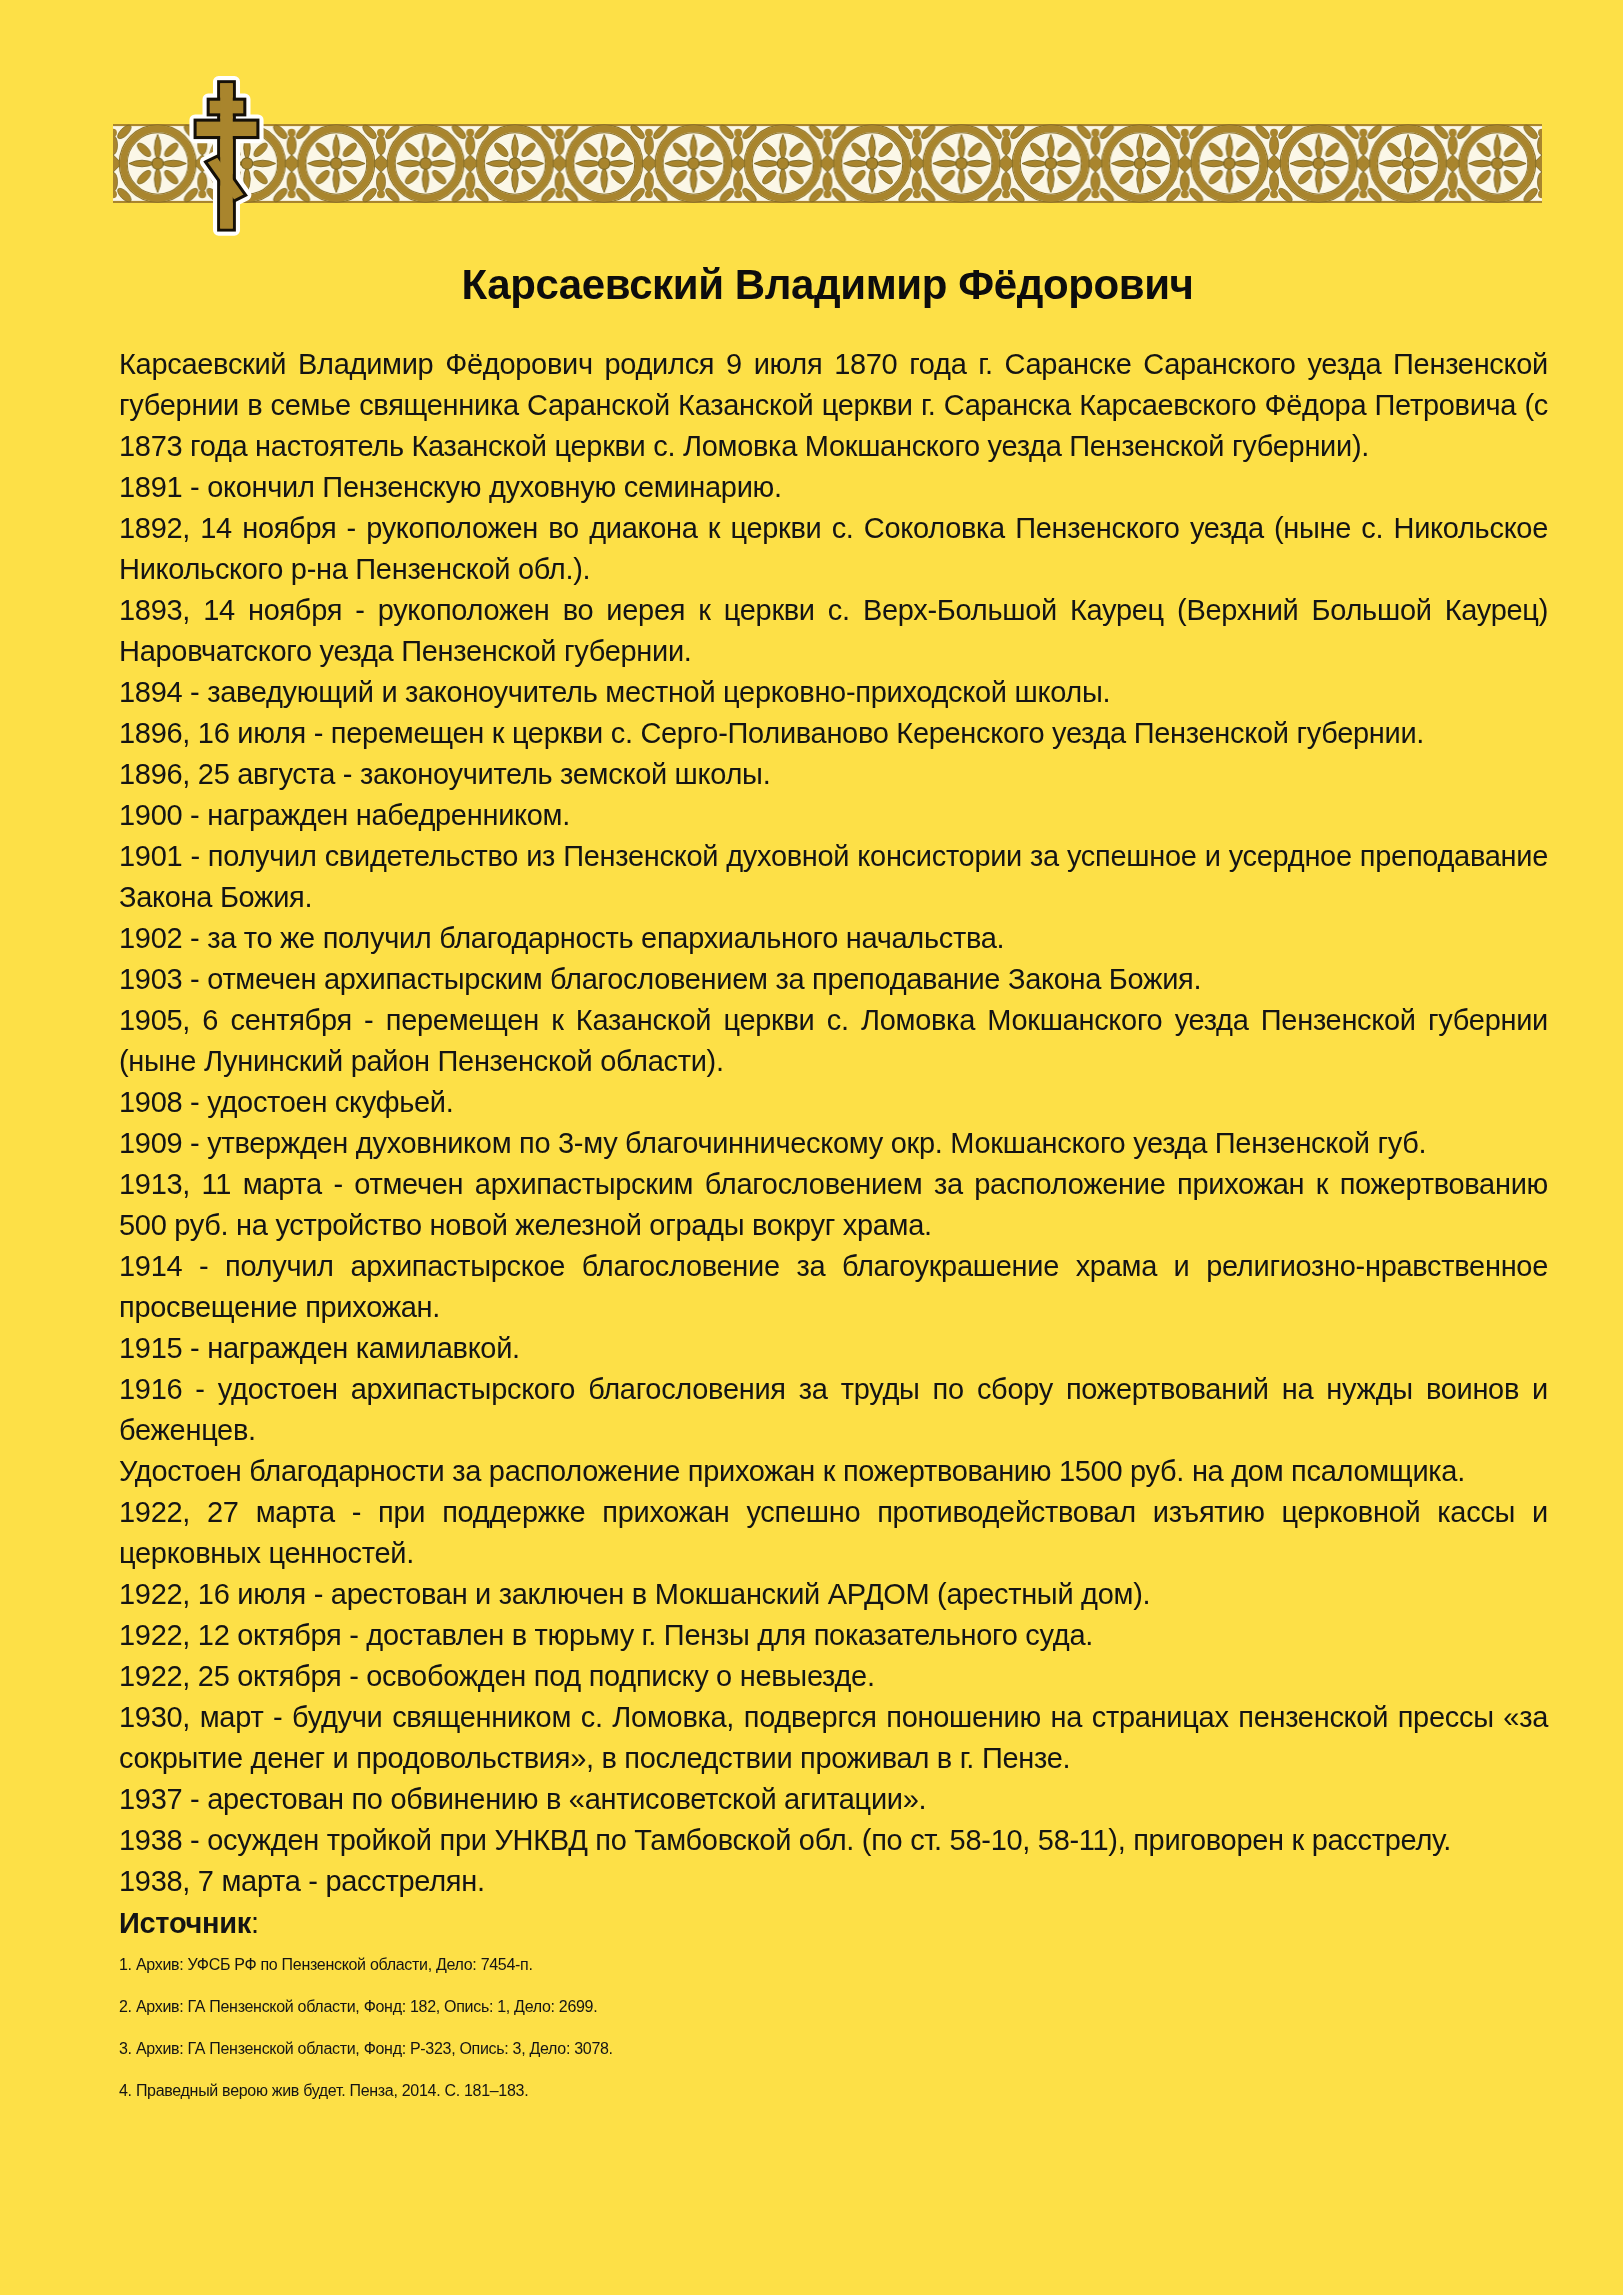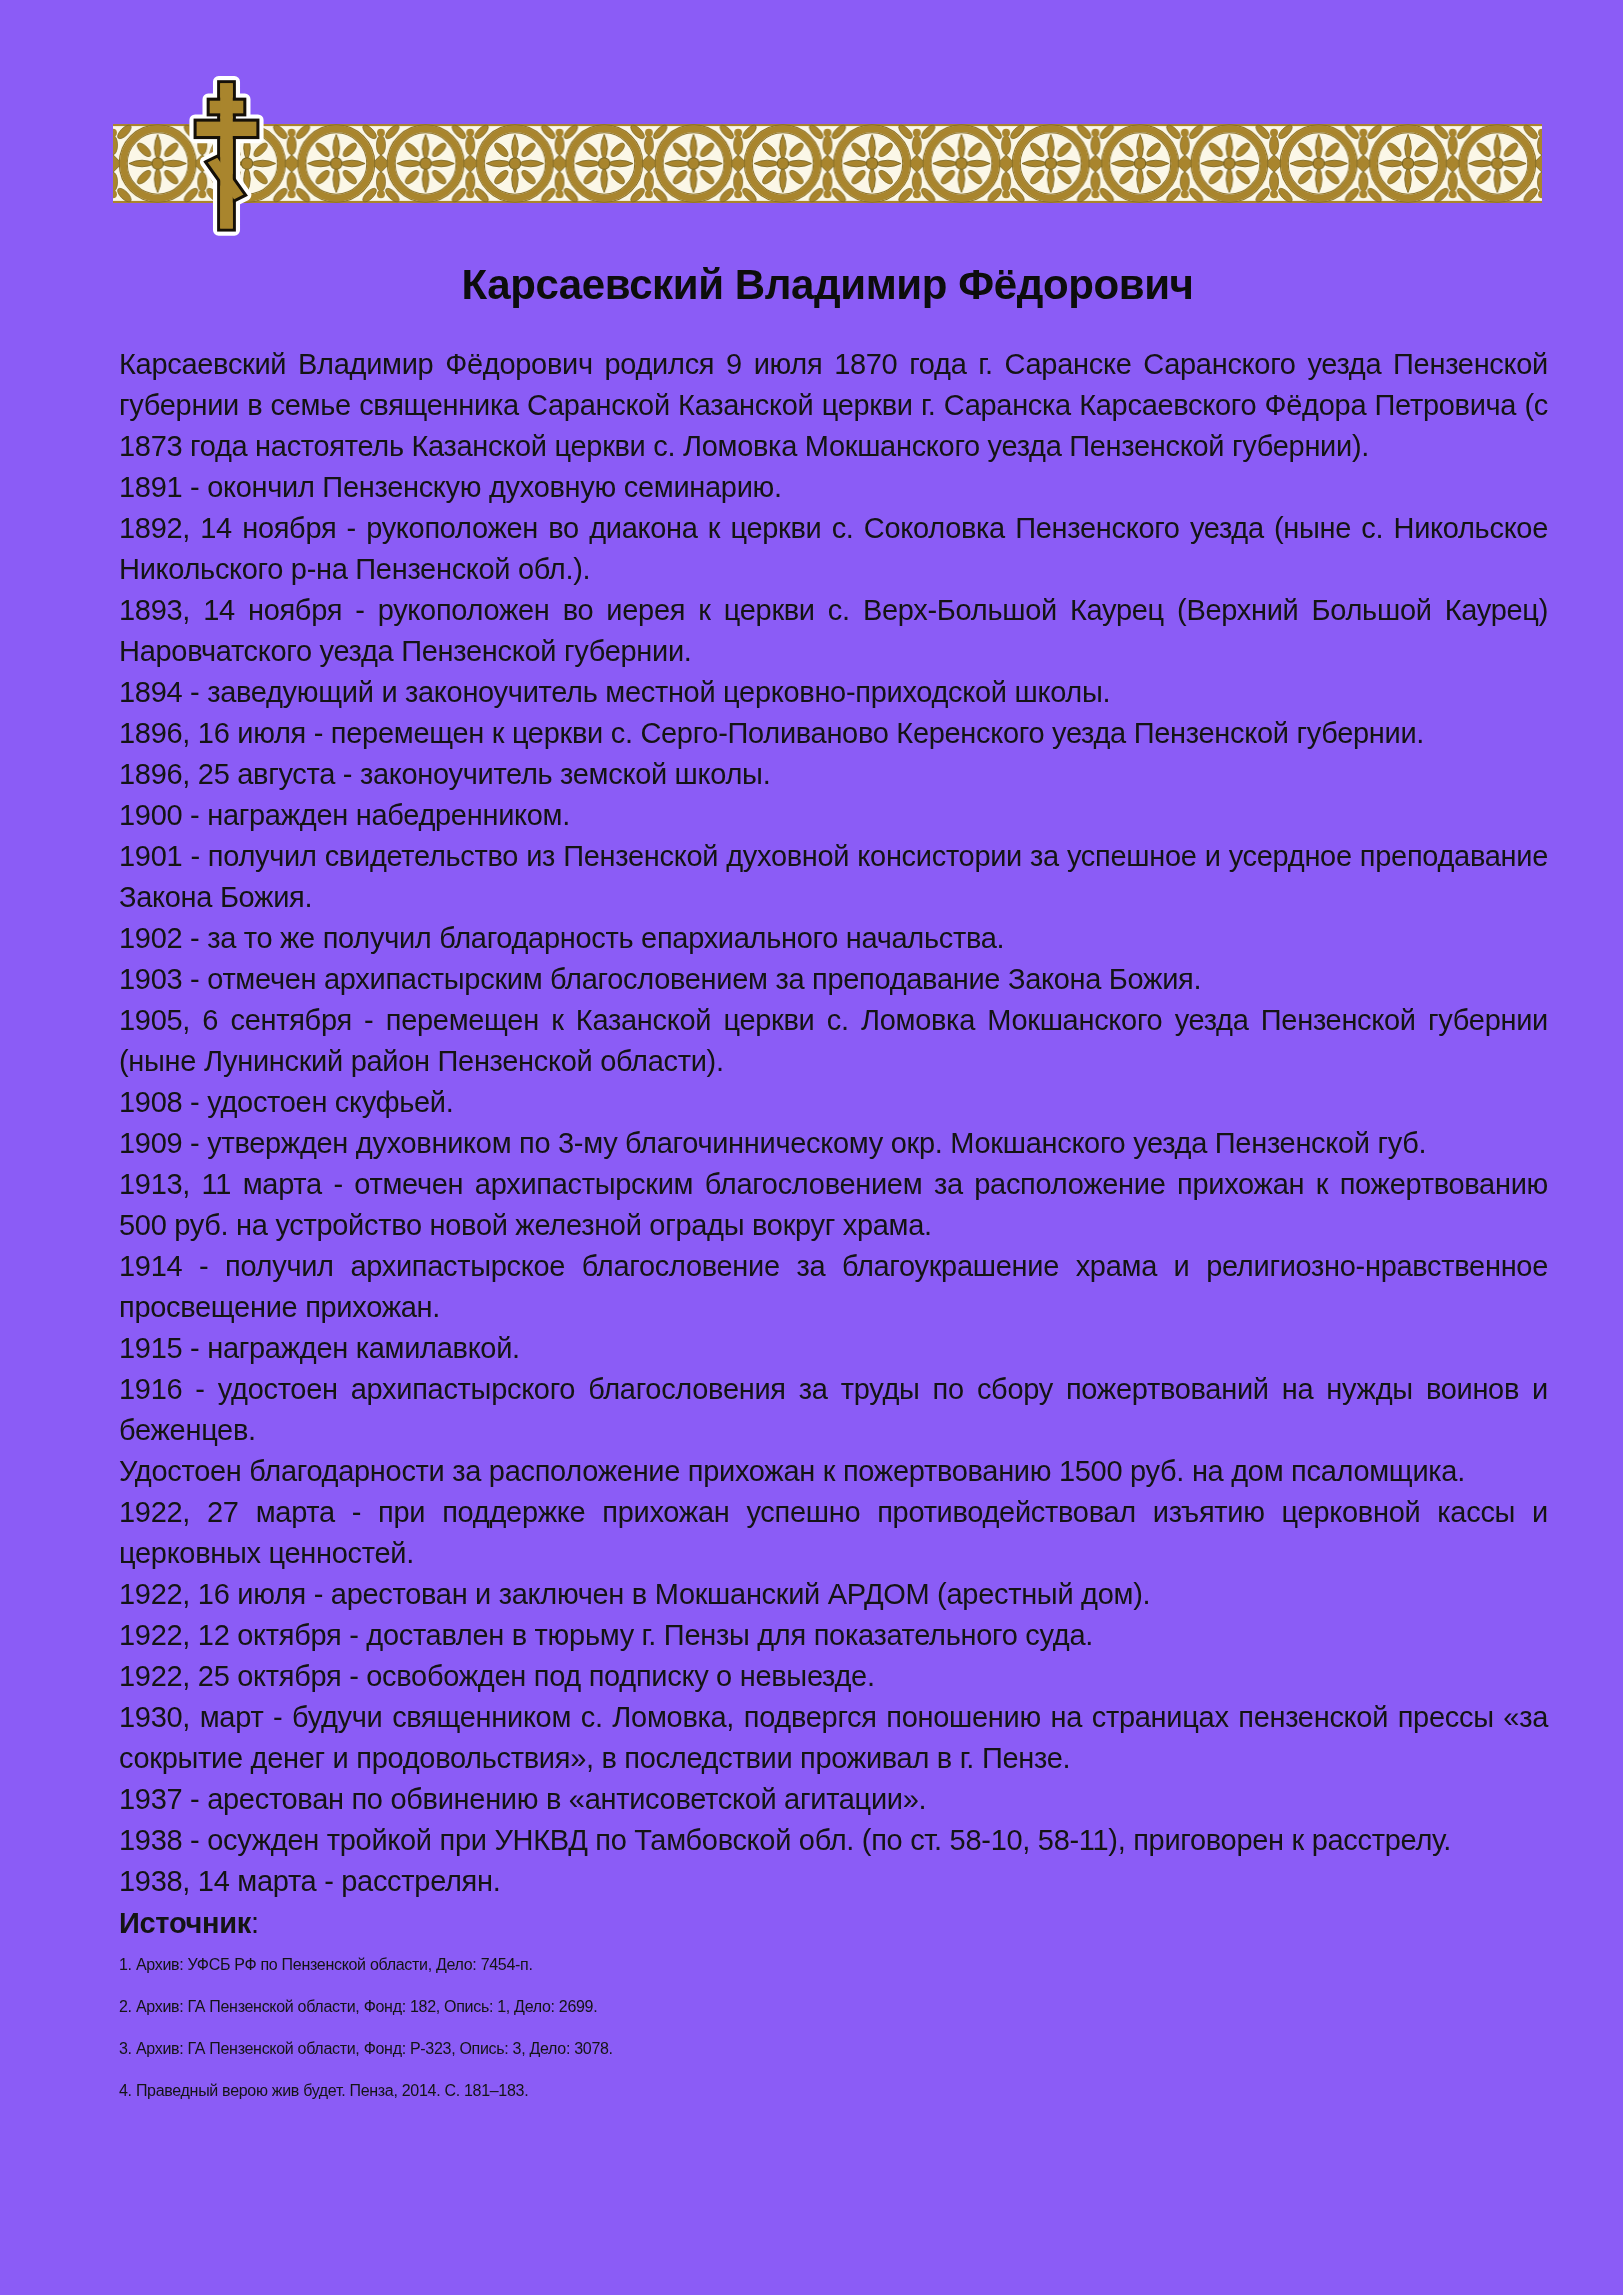--- a/index.html
+++ b/index.html
@@ -1,20 +1,20 @@
 <!DOCTYPE html>
 <html lang="ru" style="font-size:14px"><head>
 <meta charset="utf-8">
 <style>
   html, body { margin: 0; padding: 0; background: #ffffff; }
   .page {
     position: relative;
     width: 1624px;
     height: 2295px;
-    background: #8b5cf6;
+    background: #fde047;
     font-family: "Liberation Sans", sans-serif;
     color: #141414;
     overflow: hidden;
   }
   .ornament-band {
     position: absolute;
     left: 113px;
     top: 124px;
     width: 1429px;
     height: 79px;
@@ -154,21 +154,21 @@
     <p><b class="entry-date">1915</b><span> - награжден камилавкой.</span></p>
     <p><b class="entry-date">1916</b><span> - удостоен архипастырского благословения за труды по сбору пожертвований на нужды воинов и беженцев.</span></p>
     <p><b class="entry-date"></b><span>Удостоен благодарности за расположение прихожан к пожертвованию 1500 руб. на дом псаломщика.</span></p>
     <p><b class="entry-date">1922, 27 марта</b><span> - при поддержке прихожан успешно противодействовал изъятию церковной кассы и церковных ценностей.</span></p>
     <p><b class="entry-date">1922, 16 июля</b><span> - арестован и заключен в Мокшанский АРДОМ (арестный дом).</span></p>
     <p><b class="entry-date">1922, 12 октября</b><span> - доставлен в тюрьму г. Пензы для показательного суда.</span></p>
     <p><b class="entry-date">1922, 25 октября</b><span> - освобожден под подписку о невыезде.</span></p>
     <p><b class="entry-date">1930, март</b><span> - будучи священником с. Ломовка, подвергся поношению на страницах пензенской прессы «за сокрытие денег и продовольствия», в последствии проживал в г. Пензе.</span></p>
     <p><b class="entry-date">1937</b><span> - арестован по обвинению в «антисоветской агитации».</span></p>
     <p><b class="entry-date">1938</b><span> - осужден тройкой при УНКВД по Тамбовской обл. (по ст. 58-10, 58-11), приговорен к расстрелу.</span></p>
-    <p><b class="entry-date">1938, 14 марта</b><span> - расстрелян.</span></p>
+    <p><b class="entry-date">1938, 7 марта</b><span> - расстрелян.</span></p>
 
     <div class="sources">
       <p class="sources-heading"><b>Источник</b><span>:</span></p>
       <p class="source-item">1. Архив: УФСБ РФ по Пензенской области, Дело: 7454-п.</p>
       <p class="source-item">2. Архив: ГА Пензенской области, Фонд: 182, Опись: 1, Дело: 2699.</p>
       <p class="source-item">3. Архив: ГА Пензенской области, Фонд: Р-323, Опись: 3, Дело: 3078.</p>
       <p class="source-item">4. Праведный верою жив будет. Пенза, 2014. С. 181–183.</p>
     </div>
   </div>
 

